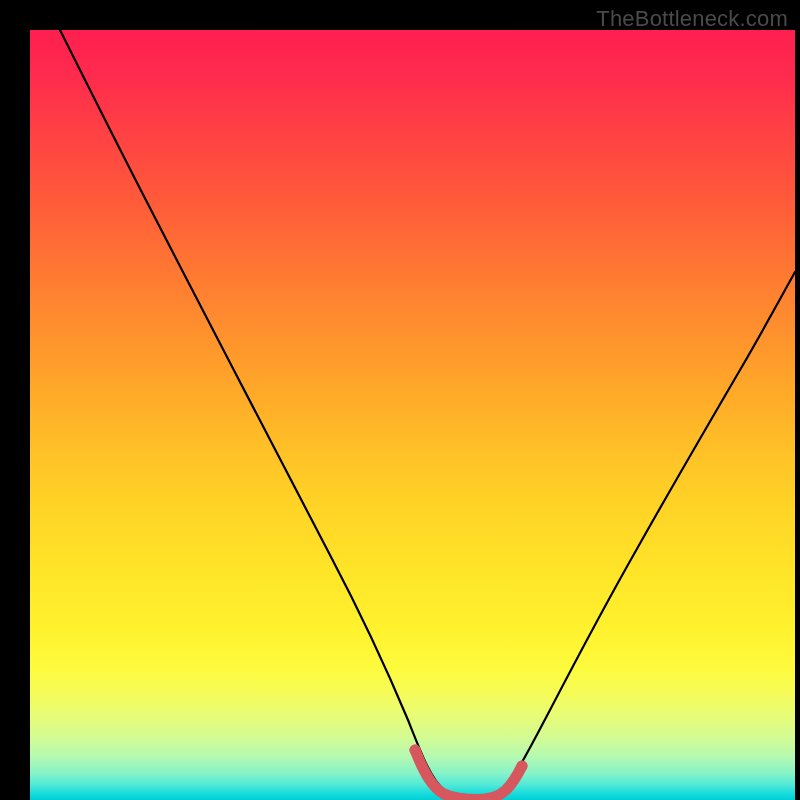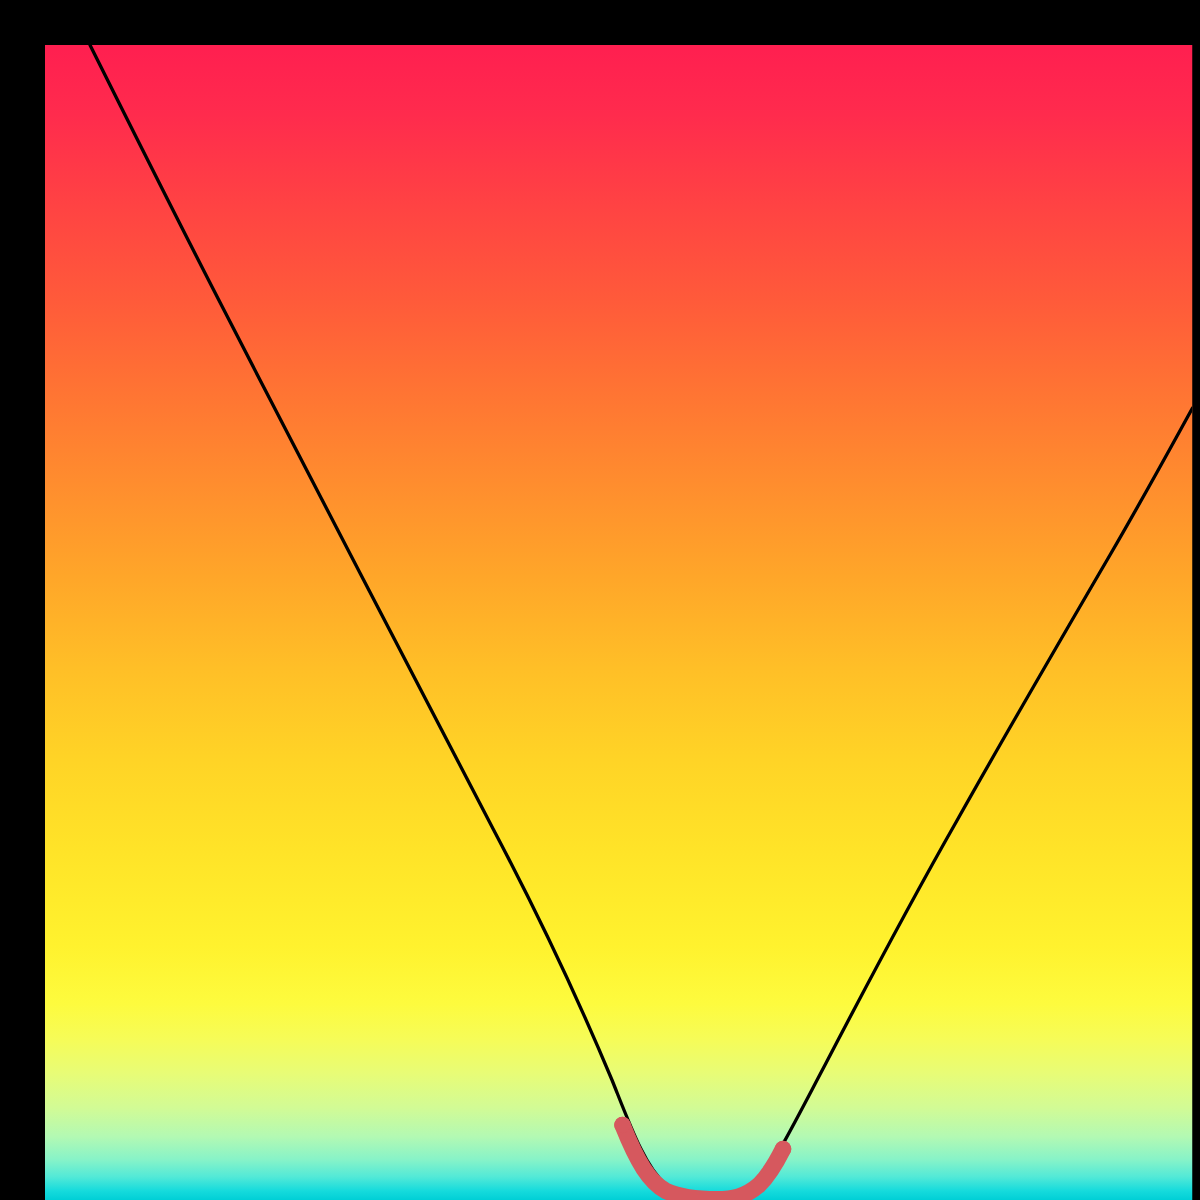--- a/index.html
+++ b/index.html
@@ -58,20 +58,21 @@
   .svg-layer {
     position: absolute;
     inset: 0;
   }
 </style>
 </head>
 <body>
 
 <div class="container">
 
+  <div class="watermark">TheBottleneck.com</div>
 
   <div class="plot-area">
     <div class="gradient-bg"></div>
 
     <svg class="svg-layer" viewBox="0 0 765 770" preserveAspectRatio="none">
       <path d="M 30 0
                C 60 60, 90 120, 120 178
                C 150 236, 180 295, 210 352
                C 240 410, 270 468, 300 525
                C 330 582, 355 635, 378 690

